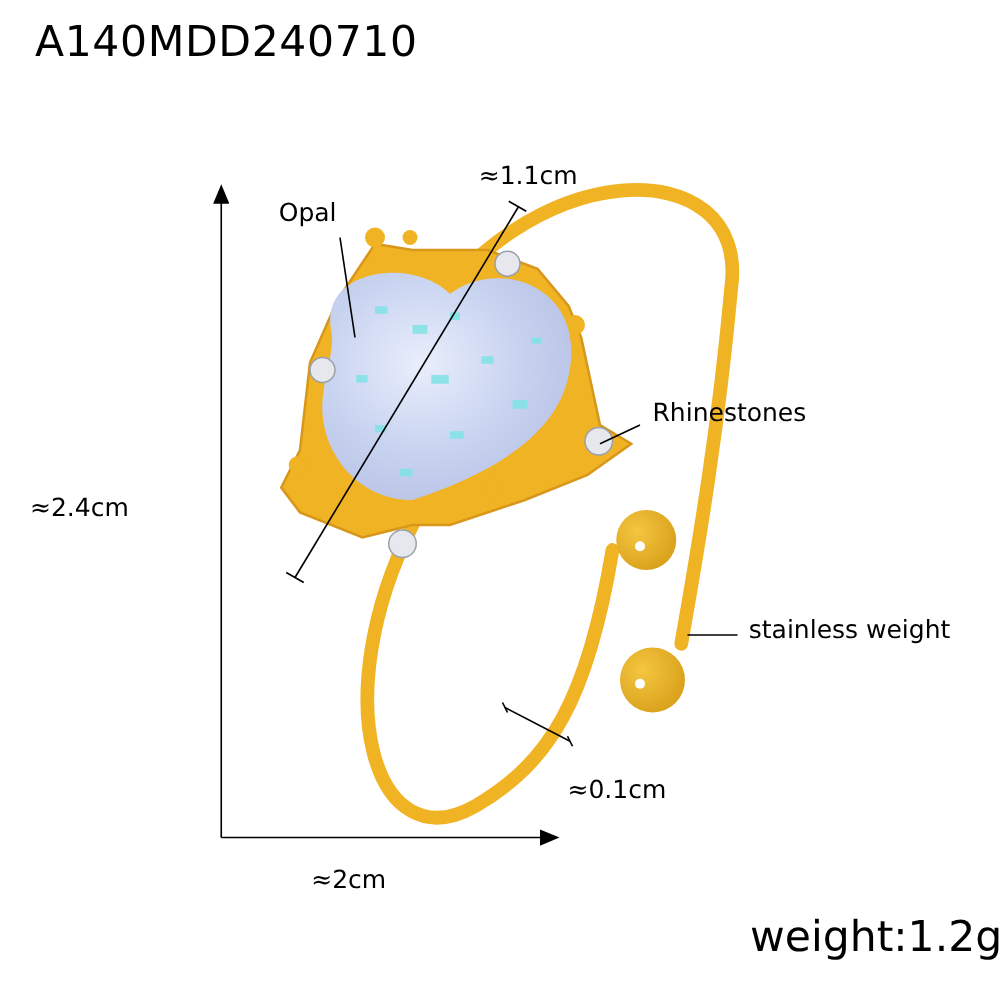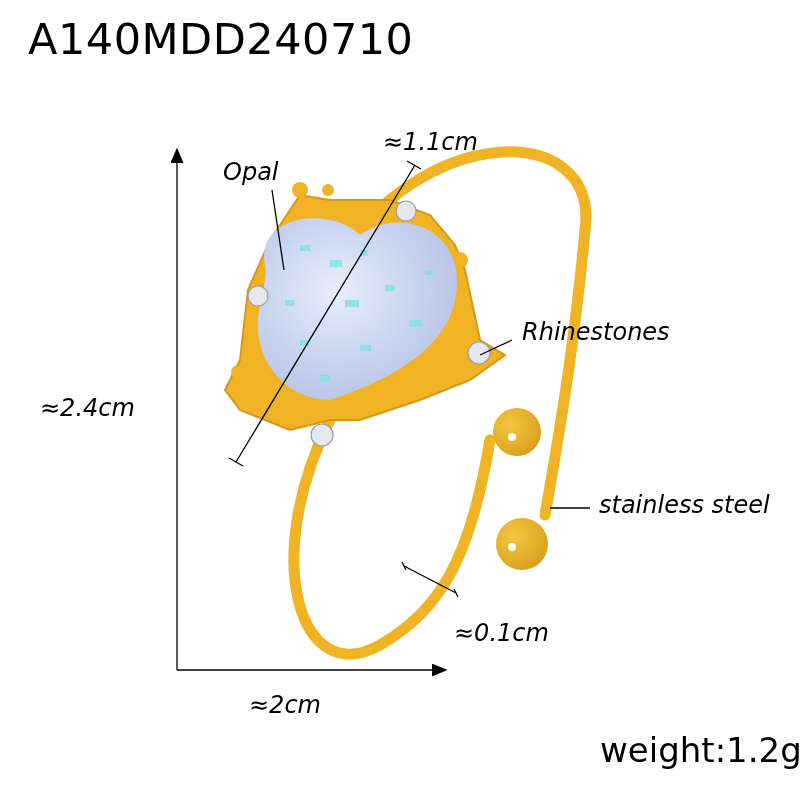--- a/index.html
+++ b/index.html
@@ -1,20 +1,20 @@
 <!DOCTYPE html>
 <html><head>
 <meta charset="utf-8">
 <style>
   html, body { margin: 0; padding: 0; background: #ffffff; }
   body { width: 800px; height: 800px; position: relative; overflow: hidden;
          font-family: "DejaVu Sans", "Liberation Sans", sans-serif; color: #000; }
   .abs { position: absolute; white-space: nowrap; }
-  .code { left: 28px; top: 14px; font-size: 43px; letter-spacing: 0.5px; }
-  .lbl { font-size: 24px; font-style: italic; }
+  .code { left: 28px; top: 14px; font-size: 34px; letter-spacing: 0.5px; }
+  .lbl { font-size: 20px; }
   .weight { left: 600px; top: 730px; font-size: 34px; }
   svg.art { position: absolute; left: 0; top: 0; }
 </style>
 </head>
 <body>
 
 <div class="abs code">A140MDD240710</div>
 
 <svg class="art" width="800" height="800" viewBox="0 0 800 800">
   <defs>
@@ -88,18 +88,18 @@
     <line x1="590" y1="508" x2="550" y2="508"></line>
     <line x1="404" y1="566" x2="456" y2="593"></line>
     <line x1="402" y1="562" x2="406" y2="570"></line>
     <line x1="454" y1="589" x2="458" y2="597"></line>
   </g>
 </svg>
 
 <div class="abs lbl" style="left:383px; top:128px;">≈1.1cm</div>
 <div class="abs lbl" style="left:223px; top:158px;">Opal</div>
 <div class="abs lbl" style="left:522px; top:318px;text-align:center;">Rhinestones</div>
-<div class="abs lbl" style="left:40px; top:394px;">≈2.4cm</div>
-<div class="abs lbl" style="left:599px; top:491px;">stainless steel</div>
+<div class="abs lbl" style="left:24px; top:394px;">≈2.4cm</div>
+<div class="abs lbl" style="left:599px; top:491px;">stainless weight</div>
 <div class="abs lbl" style="left:454px; top:619px;">≈0.1cm</div>
 <div class="abs lbl" style="left:249px; top:691px;">≈2cm</div>
 
 <div class="abs weight">weight:1.2g</div>
 
 </body></html>

